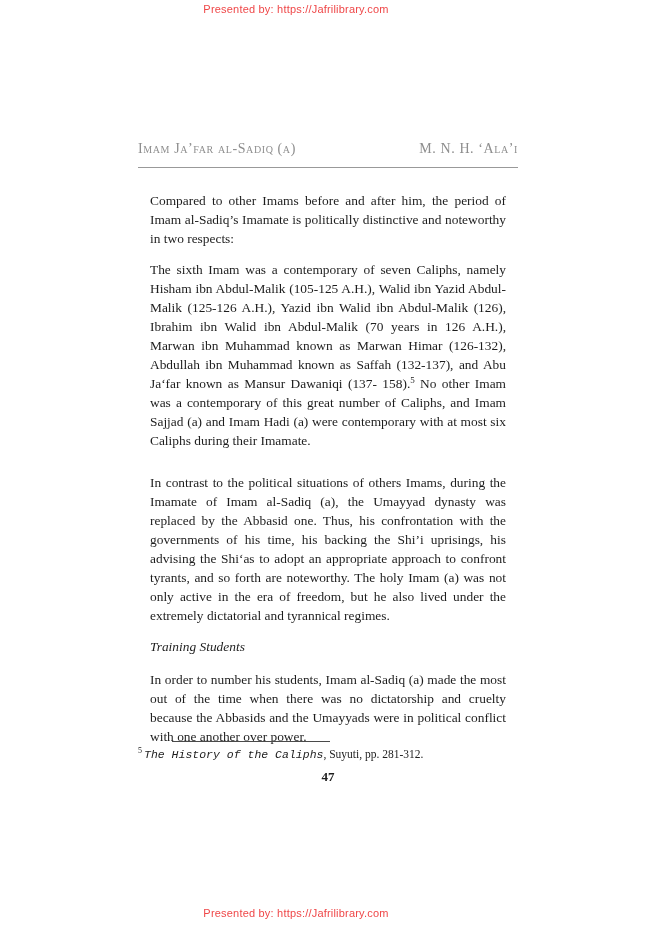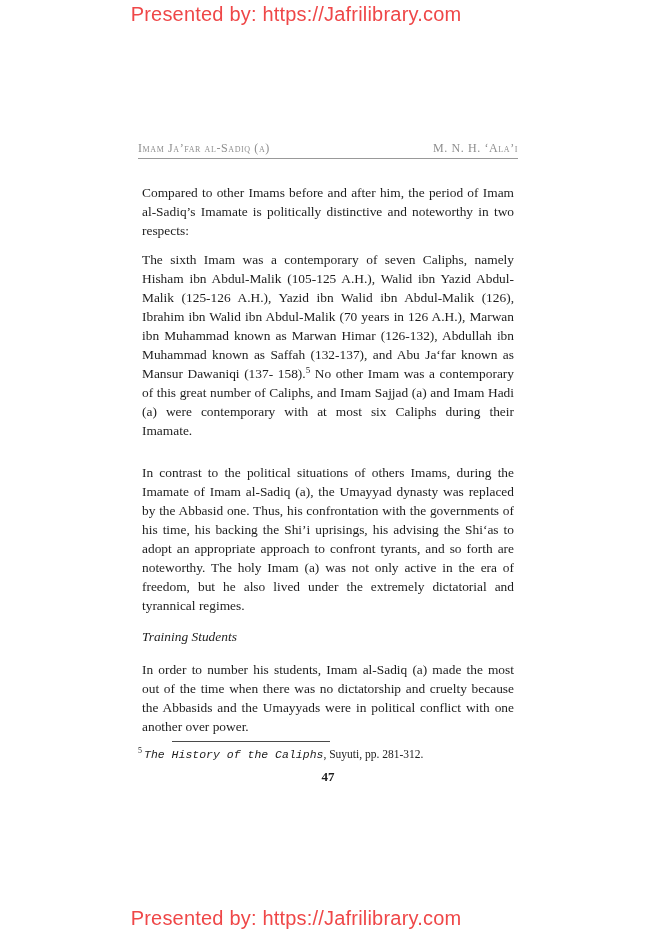--- a/index.html
+++ b/index.html
@@ -9,45 +9,45 @@
     background: #ffffff;
     position: relative;
     overflow: hidden;
     font-family: "Liberation Serif", serif;
     color: #1d1d1d;
   }
   .banner {
     position: absolute; left: 0; width: 592px;
     text-align: center;
     font-family: "Liberation Sans", sans-serif;
-    font-size: 20px;
+    font-size: 11px;
     color: #ef4748;
     letter-spacing: 0.2px;
   }
   .banner-top { top: 3px; }
   .banner-bottom { top: 907px; }
 
   .running-head {
     position: absolute; left: 138px; top: 141px; width: 380px;
     display: flex; justify-content: space-between; align-items: flex-end;
     border-bottom: 1.5px solid #999999;
-    padding-bottom: 2px;
+    padding-bottom: 10px;
     font-variant: small-caps;
     letter-spacing: 0.6px;
     color: #8e8e8e;
-    font-size: 12px;
+    font-size: 14px;
   }
 
   .body-text {
     position: absolute; left: 138px; top: 179px; width: 380px;
     font-size: 13.4px;
     line-height: 19px;
     text-align: justify;
   }
-  .body-text p { margin: 4px; }
+  .body-text p { margin: 12px; }
   .para-1 { margin-bottom: 10px !important; }
   .para-2 { margin-bottom: 23px !important; }
   .para-3 { margin-bottom: 12px !important; }
   .section-heading { text-align: left; }
   .section-heading .sec-num { font-style: normal; font-weight: normal; margin-right: 7px; }
   .section-heading .sec-title { font-weight: bold; font-style: italic; }
   .standalone-heading { font-weight: normal; font-style: italic; margin-bottom: 14px !important; text-align: left; }
   sup.fn-ref { font-size: 9px; line-height: 0; vertical-align: super; }
 
   .footnote-area {

